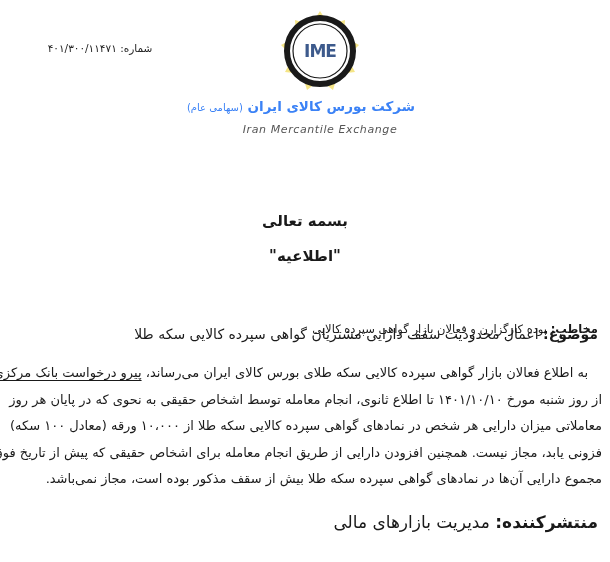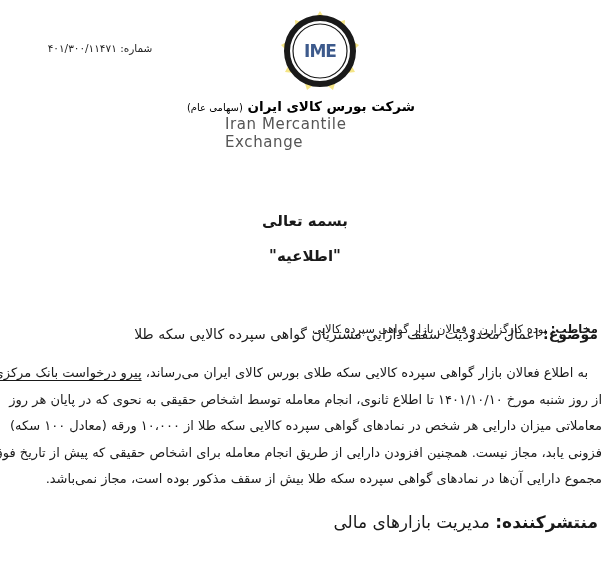--- a/index.html
+++ b/index.html
@@ -5,25 +5,25 @@
   html, body { margin: 0; padding: 0; }
   body {
     width: 610px; height: 562px; background: #ffffff; position: relative;
     font-family: "DejaVu Sans", sans-serif; color: #1a1a1a; overflow: hidden;
   }
   .meta {
     position: absolute; left: 30px; top: 40px; width: 140px;
     direction: rtl; text-align: center; font-size: 10.5px; line-height: 16px; color: #222;
   }
   .meta .row { white-space: nowrap; }
-  .logo { position: absolute; left: 225px; top: 8px; width: 190px; }
+  .logo { position: absolute; left: 225px; top: 8px; width: 190px; text-align: center; }
   .logo svg { display: block; margin: 0 auto; }
-  .logo .fa { direction: rtl; font-size: 13.5px; font-weight: bold; color: #000000; margin-top: 4px; white-space: nowrap; }
+  .logo .fa { direction: rtl; font-size: 13.5px; font-weight: bold; color: #3b82f6; margin-top: 4px; white-space: nowrap; }
   .logo .fa .small { font-size: 10px; font-weight: normal; }
-  .logo .en { font-size: 15px; color: #555; letter-spacing: 0.6px; margin-top: 1px; }
+  .logo .en { font-size: 11px; color: #555; letter-spacing: 0.6px; margin-top: 9px; font-style: italic; }
   .doc { position: absolute; left: 0; top: 0; width: 610px; direction: rtl; }
   .heading1 { position: absolute; left: 0; width: 610px; top: 212px; text-align: center; font-size: 15px; font-weight: bold; }
   .heading2 { position: absolute; left: 0; width: 610px; top: 247px; text-align: center; font-size: 15px; font-weight: bold; }
   .subject { position: absolute; right: 12px; top: 286px; font-size: 14px; white-space: nowrap; margin-top: 40px; }
   .subject b, .audience b, .publisher b { font-weight: bold; }
   .audience { position: absolute; right: 12px; top: 322px; font-size: 11.5px; white-space: nowrap; }
   .body-text {
     position: absolute; right: 8px; top: 360px; width: 585px;
     font-size: 13px; line-height: 26.5px; text-align: justify; text-align-last: right;
   }

